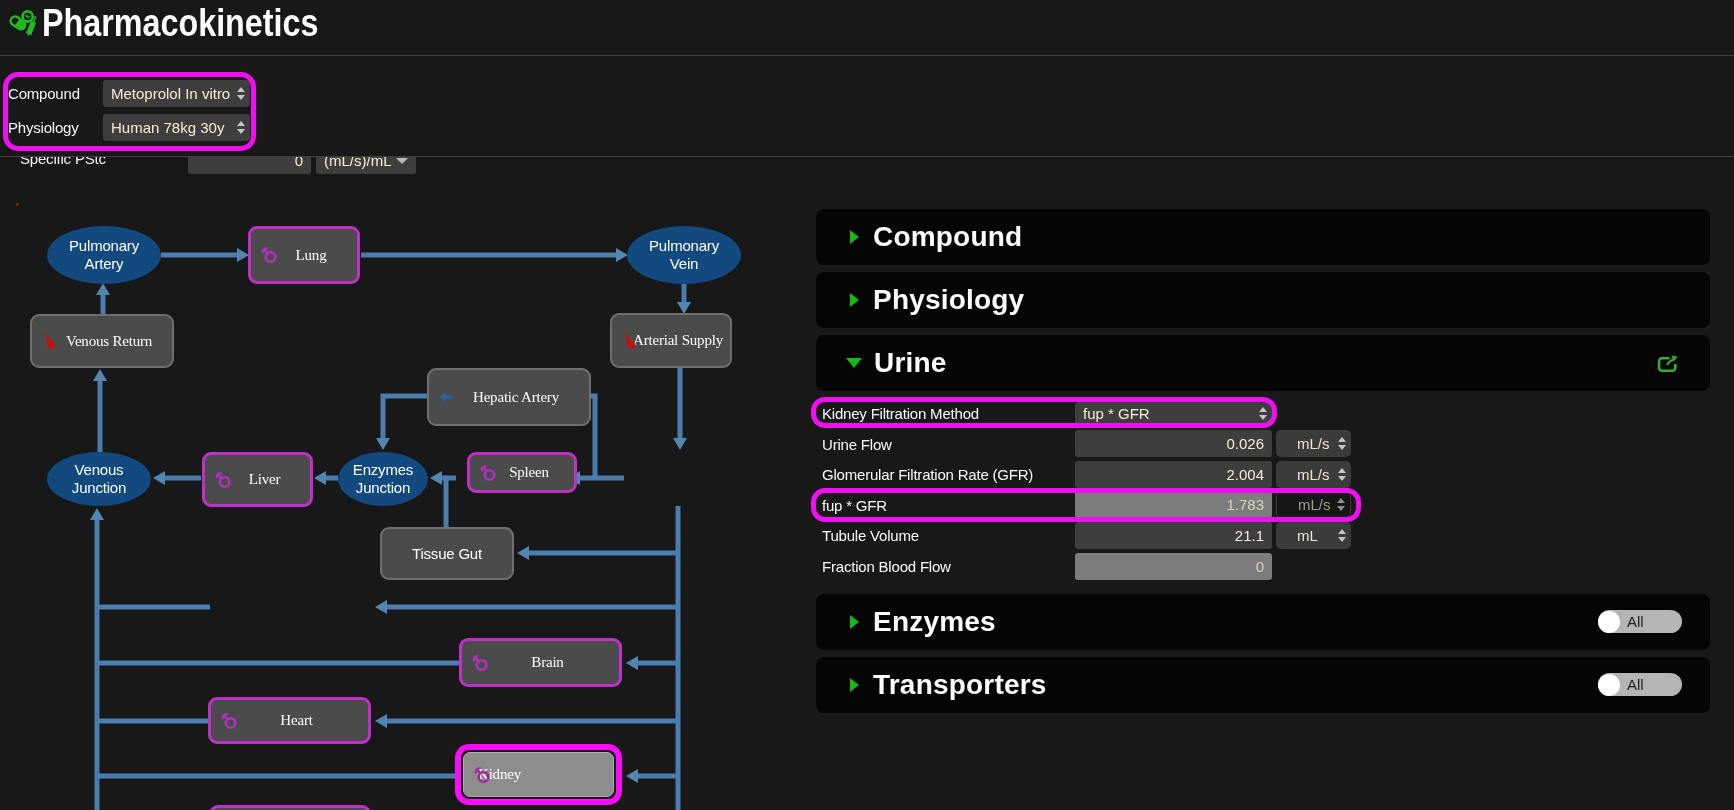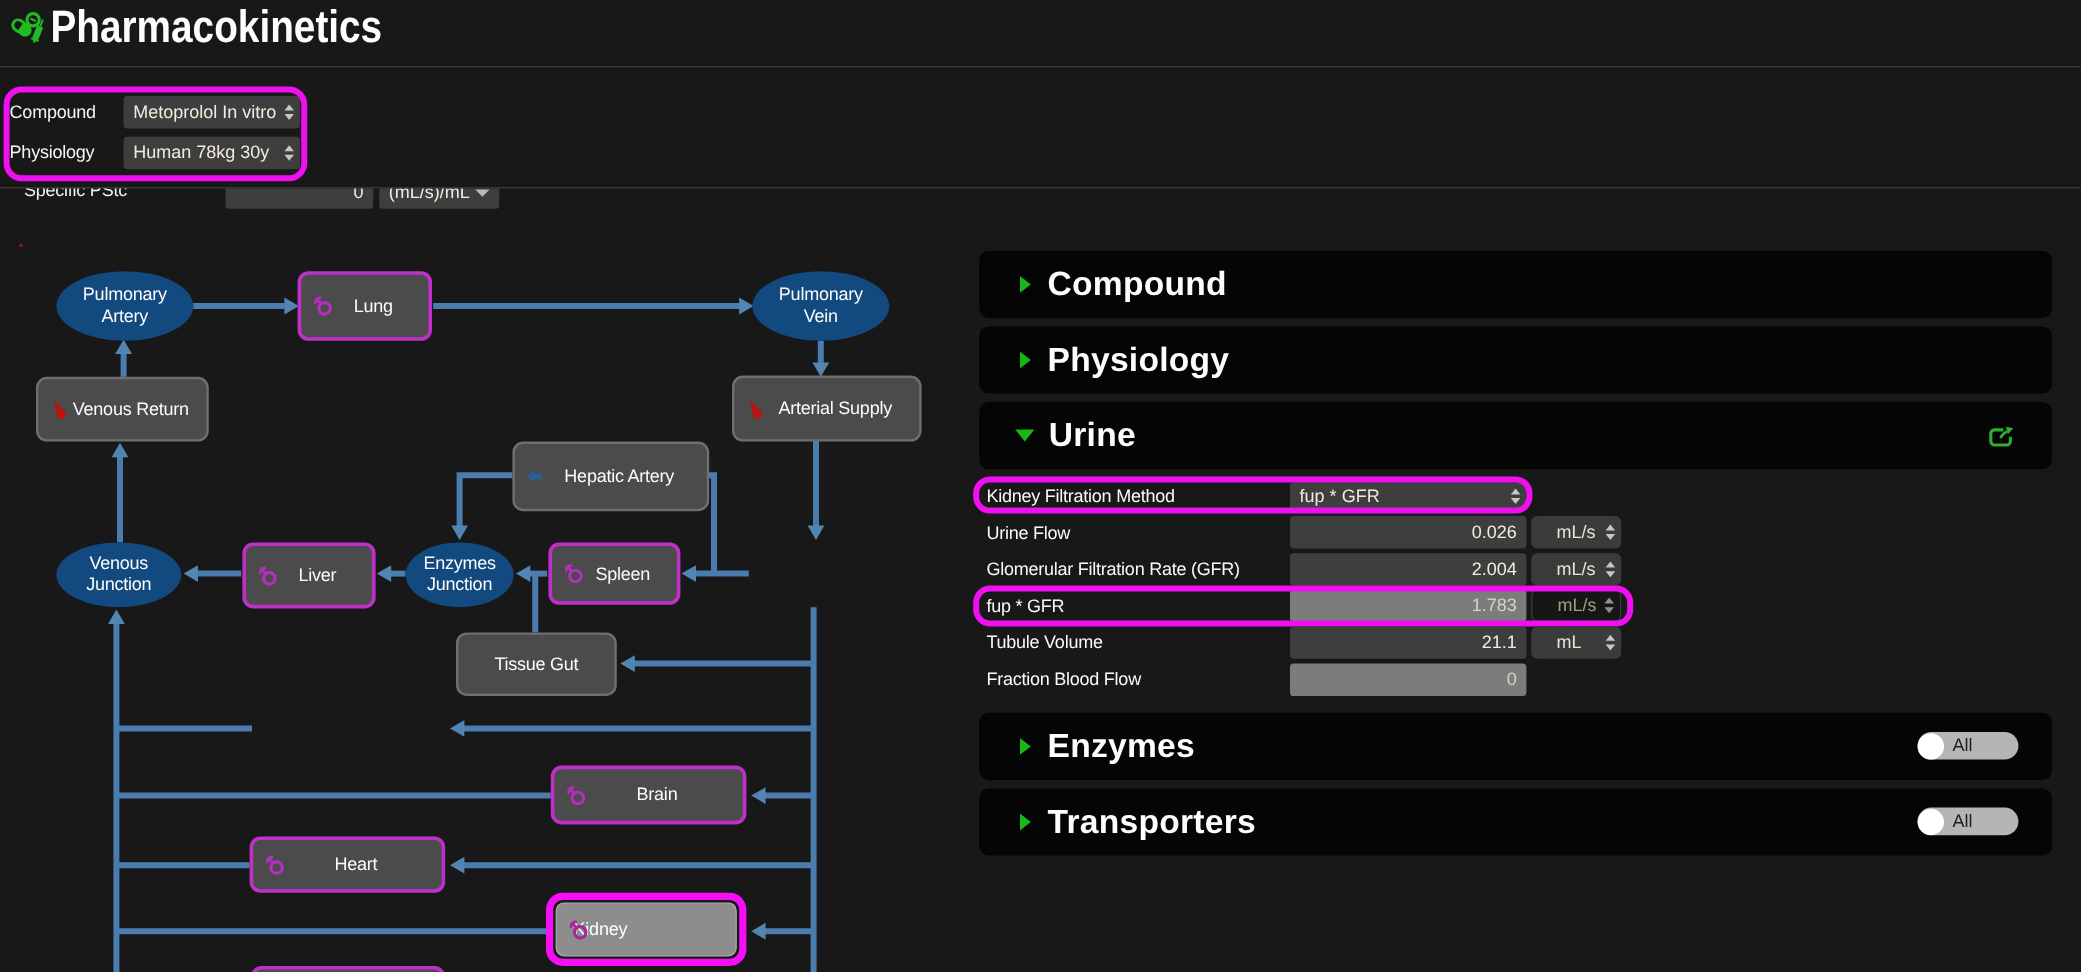--- a/index.html
+++ b/index.html
@@ -28,21 +28,21 @@
 
   
   #pstc-clip{position:absolute;left:0;top:157px;width:600px;height:32px;overflow:hidden;}
 
   
   #wires{position:absolute;left:0;top:0;pointer-events:none;}
   .node{position:absolute;background:#4b4b4b;border:2px solid #6f6f6f;border-radius:9px;
         display:flex;align-items:center;justify-content:center;font-size:15px;color:#fcfcfc;box-sizing:border-box;}
   .node.magenta{border:3px solid #bf30c9;}
   .nico{position:absolute;left:10px;top:50%;transform:translateY(-50%);}
-  .node .nico + span, #node-kidney .nico + span{margin-left:14px;}
+  .node .nico + span, #node-kidney .nico + span{margin-left:14px;font-family:Liberation Serif, serif;}
   .node span, .ellipse span, #node-kidney span{letter-spacing:-0.2px;}
   .ellipse{position:absolute;background:#12497e;border-radius:50%;display:flex;align-items:center;justify-content:center;
            text-align:center;font-size:15px;color:#fcfcfc;line-height:1.17;box-sizing:border-box;}
   #node-kidney-ring{position:absolute;border:6px solid #f60ef6;border-radius:14px;box-sizing:border-box;
         display:flex;align-items:stretch;justify-content:stretch;padding:2px;background:#181818;}
   #node-kidney{position:relative;flex:1;background:#8d8d8d;border:1px solid #aeaeae;border-radius:7px;
         display:flex;align-items:center;font-size:15px;color:#ffffff;}
   #node-muscle-partial{position:absolute;background:#4b4b4b;border:3px solid #bf30c9;border-radius:9px;box-sizing:border-box;}
   #red-dot{position:absolute;left:16px;top:203px;width:3px;height:3px;background:#a01010;border-radius:50%;}
 
@@ -186,21 +186,21 @@
   <div class="ellipse" style="left:627px;top:226px;width:114px;height:58px">
       <span style="width:80px">Pulmonary Vein</span>
     </div>
 
   <div class="node" style="left:30px;top:314px;width:144px;height:54px">
     <svg class="nico" width="16" height="18" viewBox="0 0 16 18">
         <path d="M3 1.2 L11.6 10.2 a3.9 3.9 0 1 1 -6 4.6 Z" fill="#bb1212"></path>
       </svg>
     <span>Venous Return</span>
   </div>
-  <div class="node" style="left:610px;top:313px;width:158px;height:55px">
+  <div class="node" style="left:610px;top:313px;width:122px;height:55px">
     <svg class="nico" width="16" height="18" viewBox="0 0 16 18">
         <path d="M3 1.2 L11.6 10.2 a3.9 3.9 0 1 1 -6 4.6 Z" fill="#bb1212"></path>
       </svg>
     <span>Arterial Supply</span>
   </div>
   <div class="node" style="left:427px;top:368px;width:164px;height:58px">
     <svg class="nico" width="13" height="11" viewBox="0 0 13 11">
         <path d="M0 5.5 L6 0.5 L6 3 L13 3 L13 8 L6 8 L6 10.5 Z" fill="#2d5f92"></path>
       </svg>
     <span>Hepatic Artery</span>
@@ -212,21 +212,21 @@
   <div class="node magenta" style="left:202px;top:452px;width:111px;height:55px">
     <svg class="nico" width="17" height="17" viewBox="0 0 17 17">
         <circle cx="9.5" cy="10.5" r="4.8" fill="none" stroke="#b42fc0" stroke-width="2.6"></circle>
         <path d="M7 7 L2.5 2.5 M2.5 2.5 l4.2 -1 M2.5 2.5 l-1 4.2" fill="none" stroke="#b42fc0" stroke-width="2.2"></path>
       </svg>
     <span>Liver</span>
   </div>
   <div class="ellipse" style="left:338px;top:452px;width:90px;height:54px">
       <span style="width:66px">Enzymes Junction</span>
     </div>
-  <div class="node magenta" style="left:457px;top:452px;width:110px;height:52px">
+  <div class="node magenta" style="left:467px;top:452px;width:110px;height:41px">
     <svg class="nico" width="17" height="17" viewBox="0 0 17 17">
         <circle cx="9.5" cy="10.5" r="4.8" fill="none" stroke="#b42fc0" stroke-width="2.6"></circle>
         <path d="M7 7 L2.5 2.5 M2.5 2.5 l4.2 -1 M2.5 2.5 l-1 4.2" fill="none" stroke="#b42fc0" stroke-width="2.2"></path>
       </svg>
     <span>Spleen</span>
   </div>
 
   <div class="node" style="left:380px;top:527px;width:134px;height:53px">
       <span>Tissue Gut</span>
     </div>

